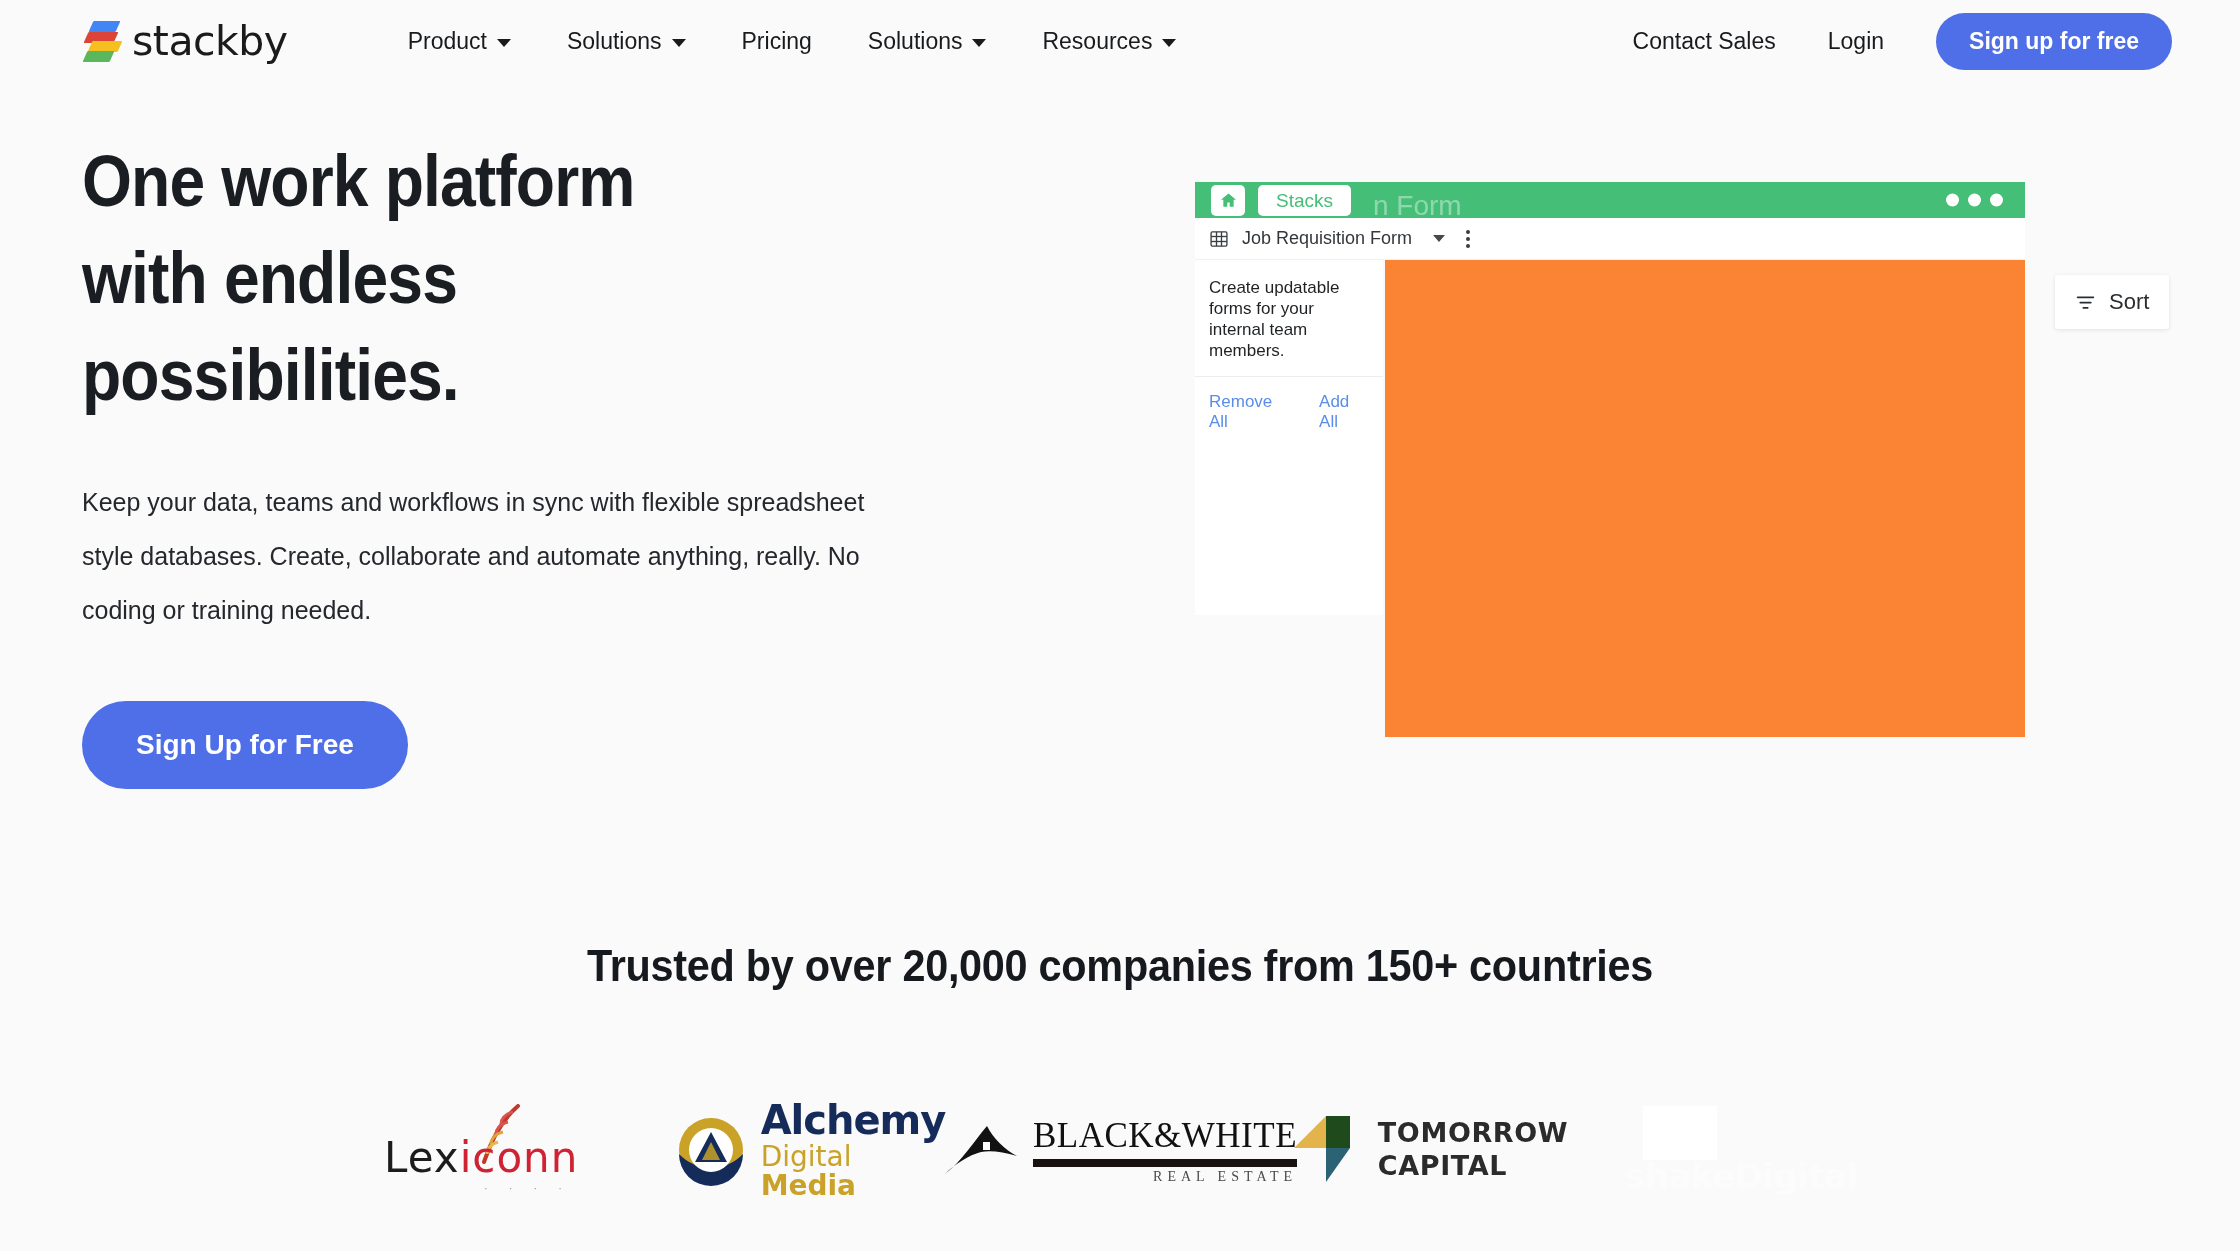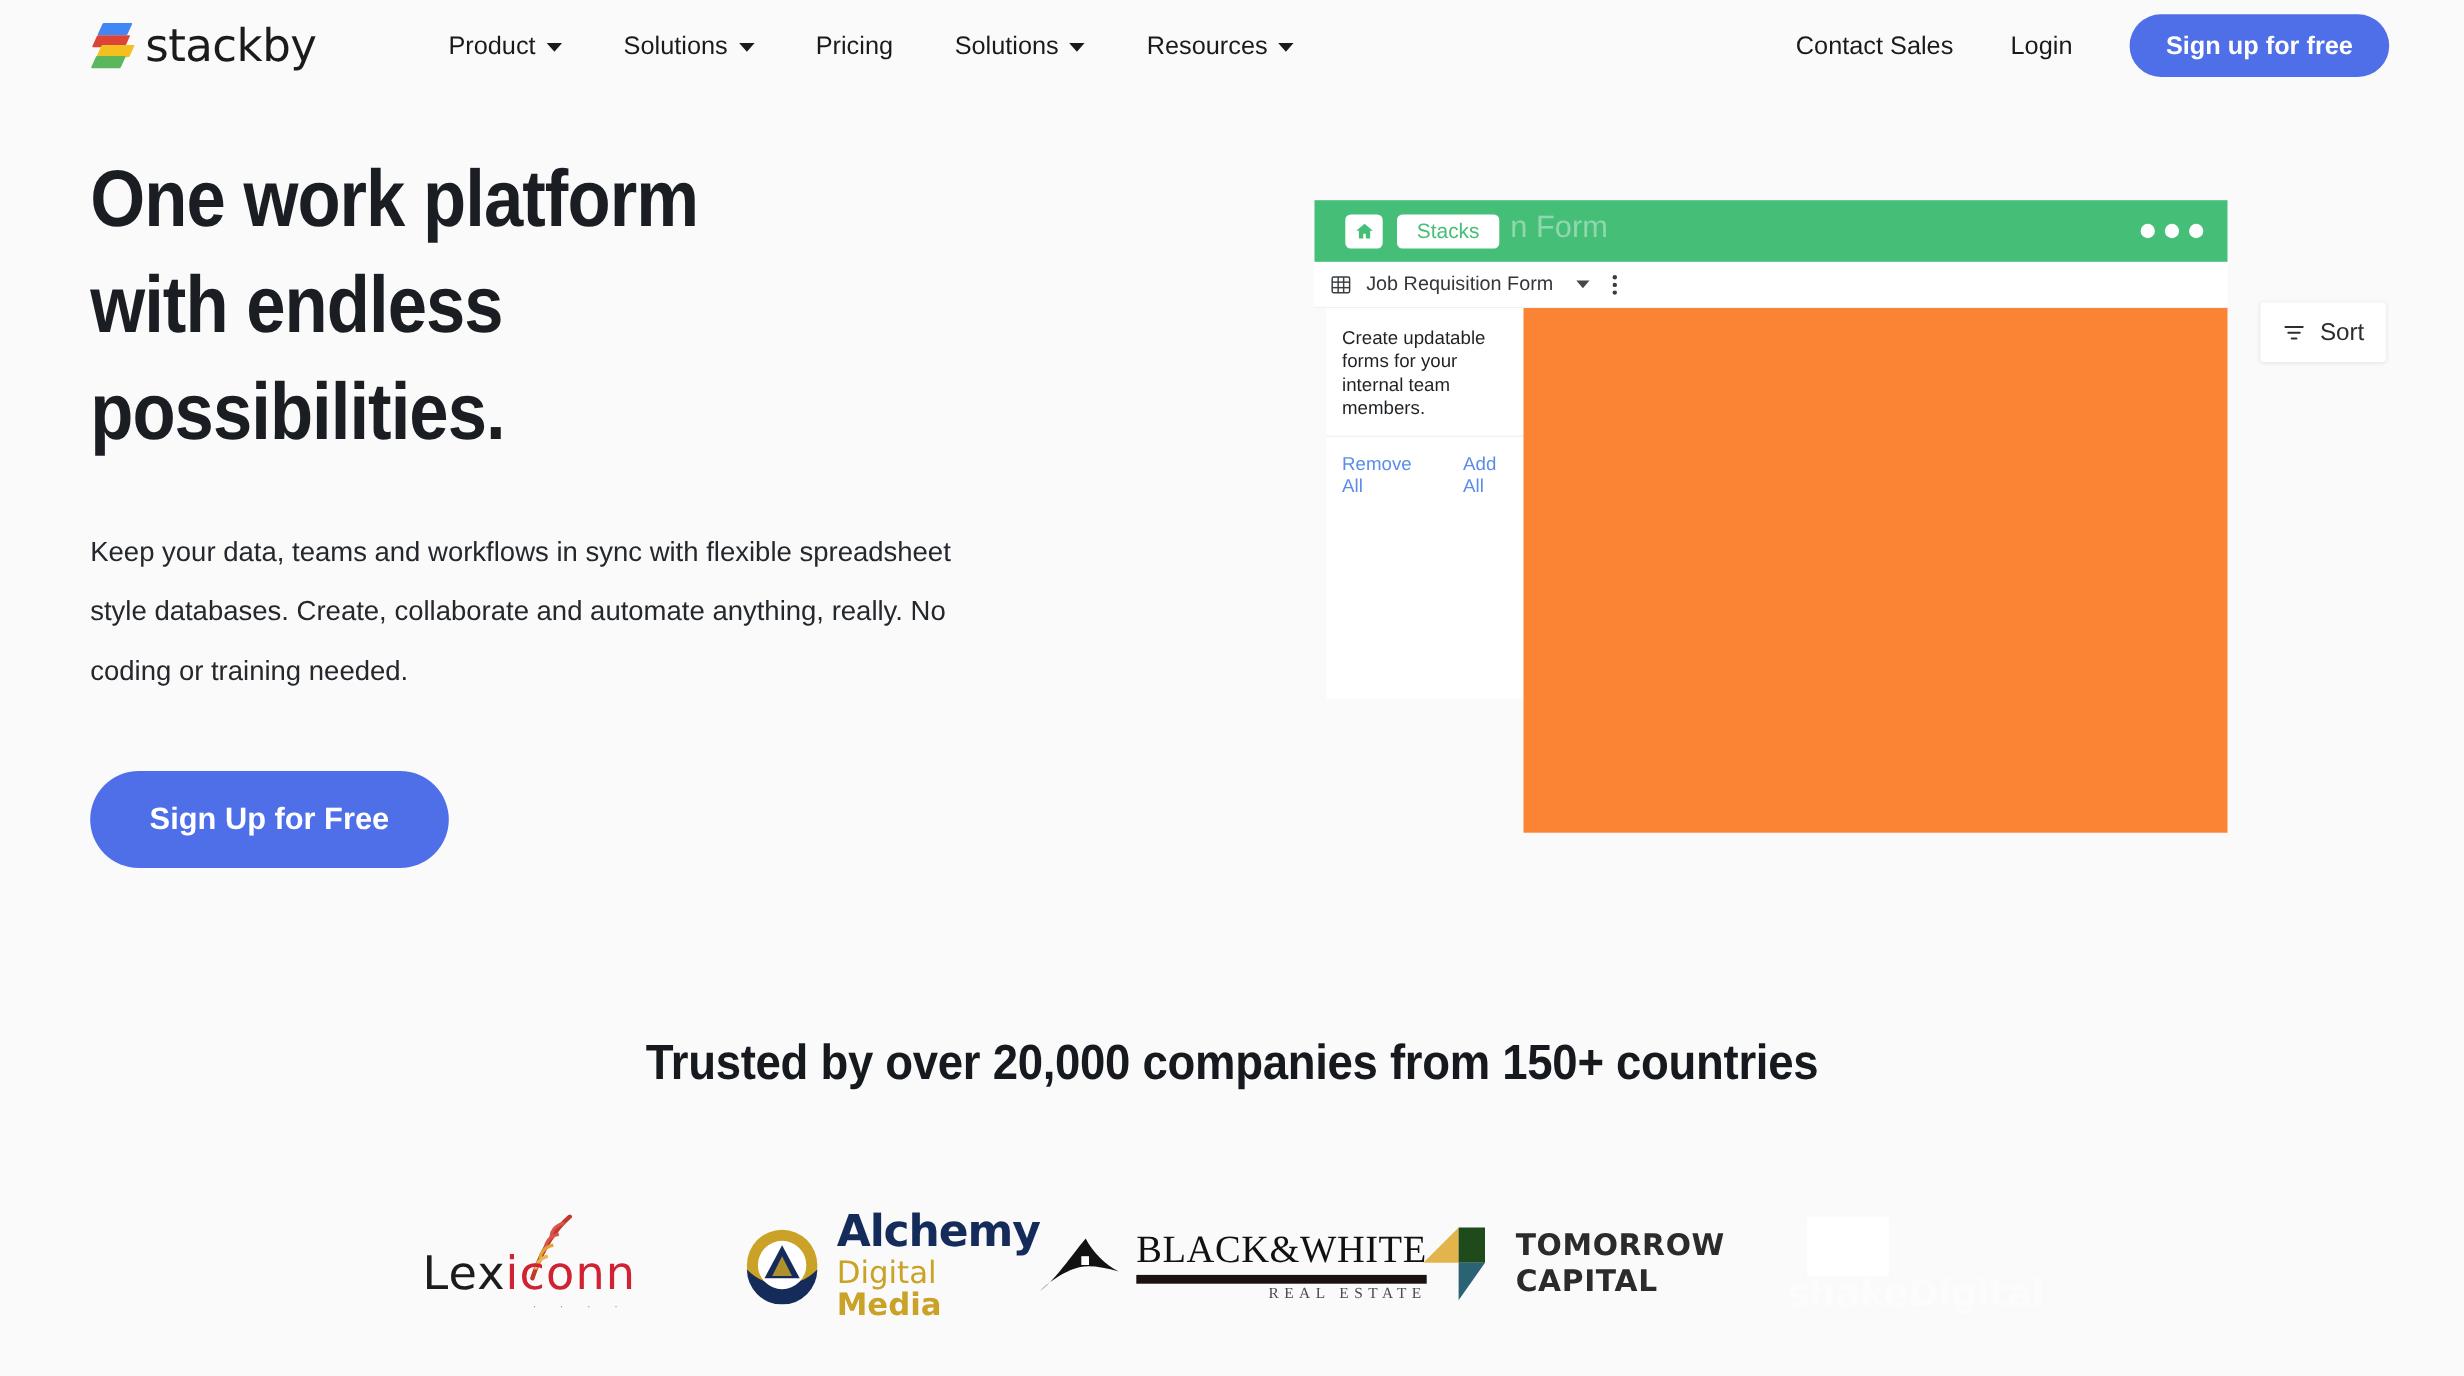--- a/index.html
+++ b/index.html
@@ -167,25 +167,25 @@
   .mockup {
     position: absolute;
     top: 182px;
     left: 1195px;
     width: 830px;
     height: 567px;
   }
 
   .mock-topbar {
     position: relative;
-    height: 56px;
+    height: 36px;
     background: #45BE78;
     display: flex;
     align-items: center;
-    padding-left: 28px;
+    padding-left: 16px;
   }
 
   .mock-home {
     width: 34px; height: 31px;
     background: #fff;
     border-radius: 5px;
     display: flex;
     align-items: center;
     justify-content: center;
   }
@@ -247,21 +247,21 @@
   .mock-kebab { display: flex; flex-direction: column; gap: 3px; margin-left: 8px; }
   .mock-kebab i { width: 4px; height: 4px; border-radius: 50%; background: #3A3E42; display: block; }
 
   .mock-body {
     position: relative;
     height: 477px;
   }
 
   .mock-side {
     position: absolute;
-    left: 11px; top: 0;
+    left: 0; top: 0;
     width: 188px;
     height: 355px;
     background: #fff;
   }
   .mock-side-desc {
     font-size: 17px;
     line-height: 21px;
     color: #1F2225;
     padding: 17px 14px 15px 14px;
     border-bottom: 1px solid #EDEDED;

